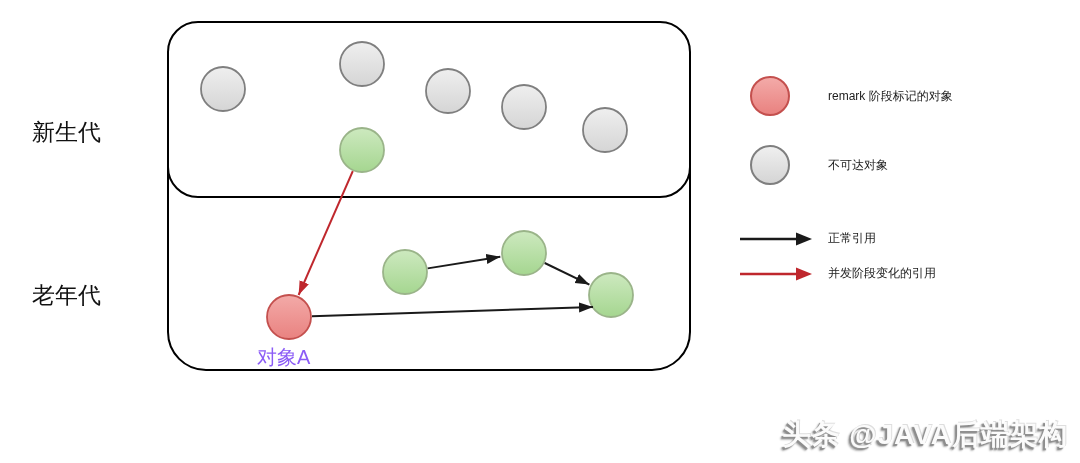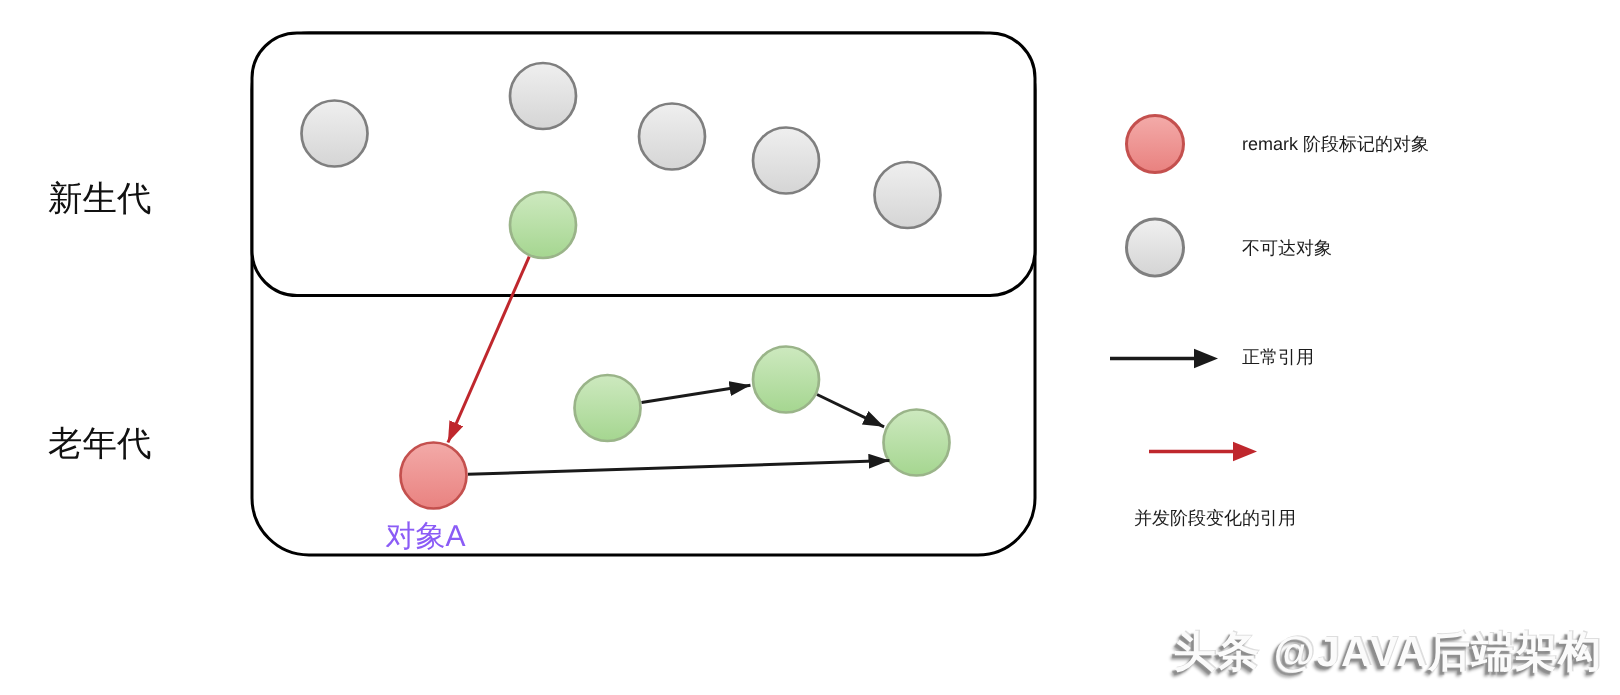--- a/index.html
+++ b/index.html
@@ -25,21 +25,21 @@
     font-size: 20px;
     color: #8b5cf6;
     white-space: nowrap;
   }
 
   .legend { position: absolute; left: 740px; top: 76px; width: 336px; height: 220px; }
   .legend-row { position: absolute; left: 0; display: flex; align-items: center; }
   .legend-row.row-0 { top: 0; }
   .legend-row.row-1 { top: 69px; }
   .legend-row.row-2 { top: 154px; justify-content: space-between; }
-  .legend-row.row-3 { top: 189px; flex-direction: column; }
+  .legend-row.row-3 { top: 189px; }
   .legend-icon-box { width: 72px; display: flex; align-items: center; flex: 0 0 72px; }
   .legend-circle {
     width: 40px; height: 40px; border-radius: 50%;
     margin-left: 10px;
   }
   .legend-label {
     margin-left: 16px;
     font-size: 12px;
     color: #1c1c1c;
     white-space: nowrap;

